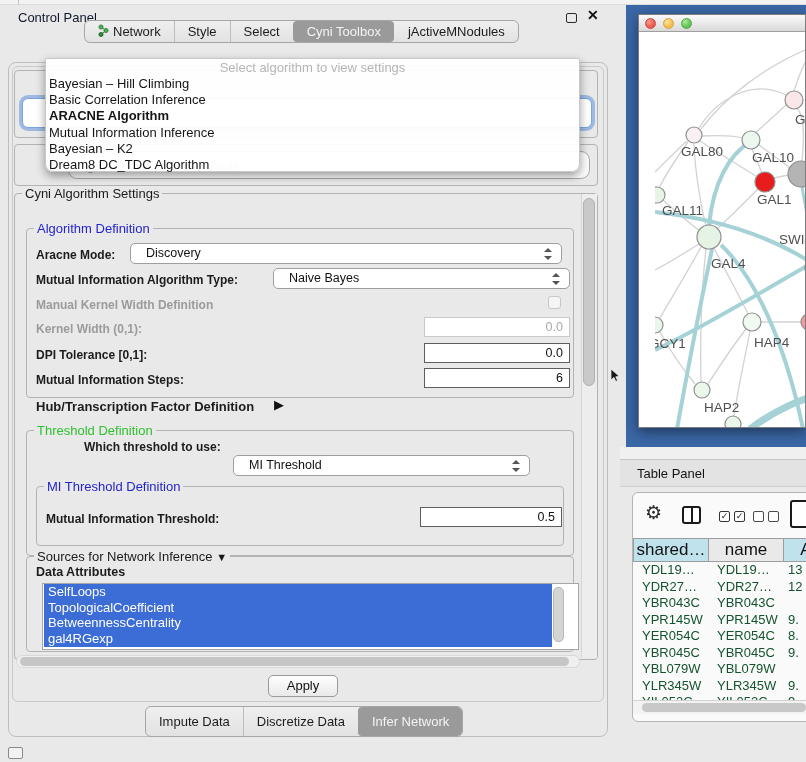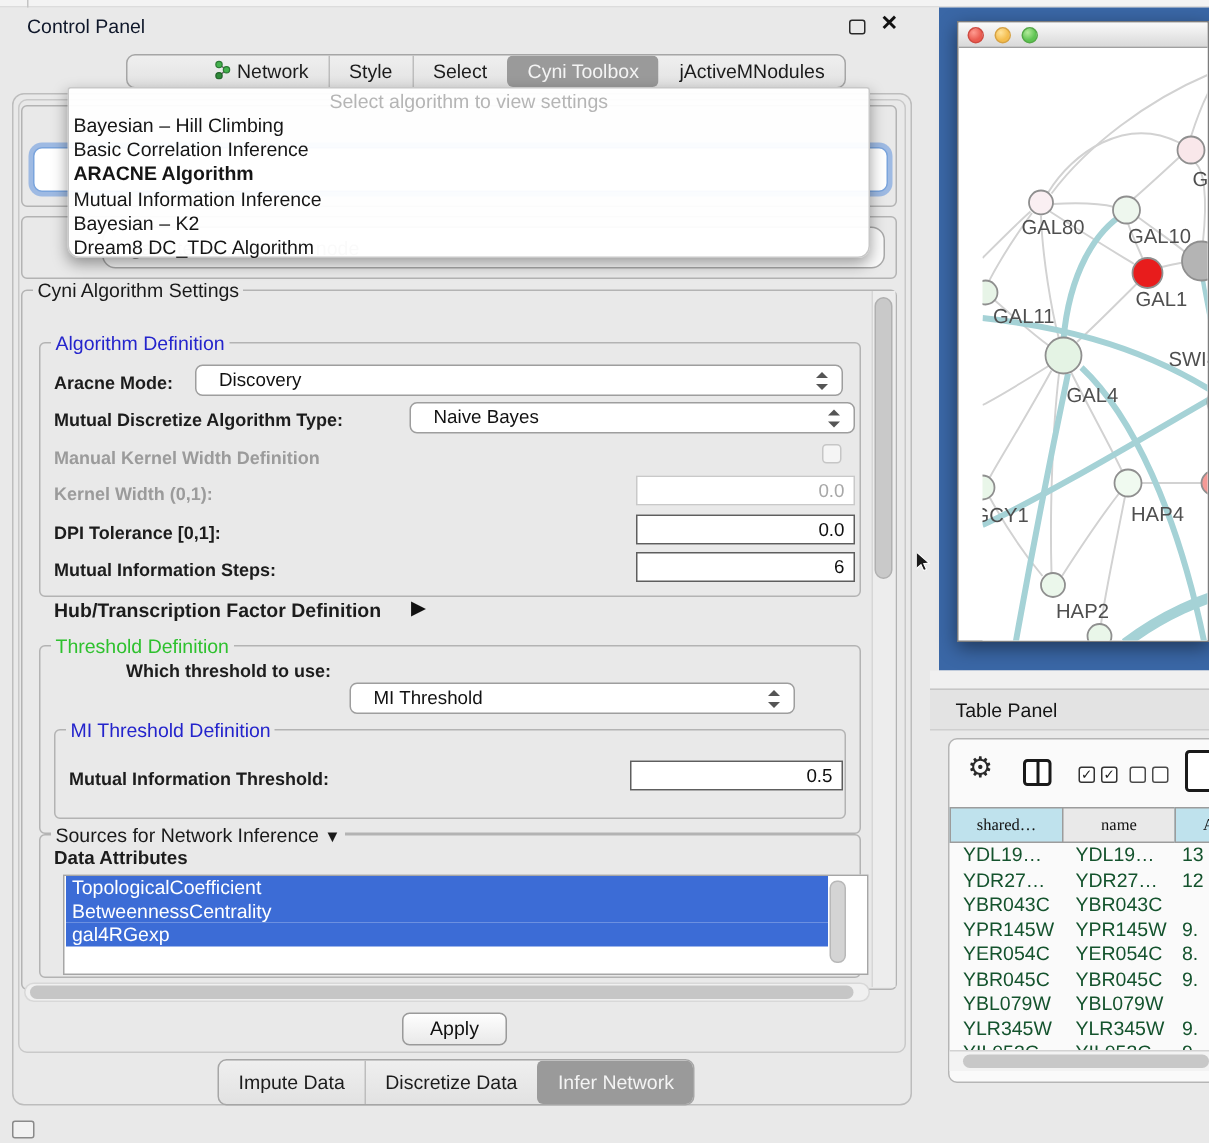--- a/index.html
+++ b/index.html
@@ -9,21 +9,21 @@
 
   
   #top-strip { left:0; top:0; width:806px; height:5px; background:#f3f3f3; border-bottom:1px solid #dcdcdc; }
   #top-tick { left:18px; top:0; width:1px; height:5px; background:#c4c4c4; }
   #cp-title { left:18px; top:10px; font-size:13px; color:#0f172a; }
   #float-icon { left:566px; top:13px; width:11px; height:10px; border:1.5px solid #2a2a2a; border-radius:2px; background:transparent; }
   #close-icon { left:587px; top:7px; font-size:14px; font-weight:bold; color:#111; }
 
   
   .tabbar { display:inline-flex; align-items:stretch; background:linear-gradient(#efefef,#e2e2e2); border:1px solid #a6a6a6; border-radius:6px; overflow:hidden; }
-  #top-tabbar { left:84px; top:36px; height:23px;padding-left:45px; }
+  #top-tabbar { left:84px; top:20px; height:23px; }
   #bottom-tabbar { left:145px; top:706px; height:31px;text-align:right; }
   .tab { display:flex; align-items:center; gap:4px; padding:0 13px; font-size:13px; color:#1c1c1c; white-space:nowrap; cursor:default; }
   .tab + .tab { border-left:1px solid #bdbdbd; }
   .tab.selected { background:#9a9a9a; color:#f4f4f4; border-left-color:transparent; border-radius:4px; }
   .tab.selected + .tab { border-left-color:transparent; }
 
   
   #content-panel { left:8px; top:62px; width:600px; height:675px; background:#e9e9e9; border:1px solid #bdbdbd; border-radius:8px; }
   #inner-panel { left:12px; top:66px; width:592px; height:636px; border:1px solid #c9c9c9; border-radius:6px; background:#e9e9e9; }
   .groupbox { border:1px solid #b3b3b3; border-radius:4px; background:transparent; }
@@ -99,21 +99,21 @@
   #tp-strip { left:620px; top:447px; width:186px; height:12px; background:#f0f0f0; }
   #tp-bar { left:620px; top:459px; width:186px; height:28px; background:#e3e3e3; border-top:1px solid #c6c6c6; border-bottom:1px solid #cfcfcf; font-size:13px; color:#141414; line-height:27px; padding-left:17px; }
   #tp-card { left:632px; top:492px; width:190px; height:230px; background:#fafafa; border:1px solid #b5b5b5; border-radius:6px; }
   #gear-icon { left:645px; top:503px; font-size:19px; color:#2a2a2a; line-height:20px; }
   #split-icon { left:682px; top:506px; width:19px; height:18px; border:2px solid #1a1a1a; border-radius:3px; background:#fff; }
   #split-icon::after { content:""; position:absolute; left:7px; top:0; width:2px; height:14px; background:#1a1a1a; }
   .mini-cb { position:absolute; width:11px; height:11px; border:1.5px solid #333; border-radius:2px; font-size:9px; line-height:9px; text-align:center; color:#222; background:#fff; }
   #cb1 { left:719px; top:511px; } #cb2 { left:734px; top:511px; }
   #eb1 { left:753px; top:511px; border-color:#4a4a4a; } #eb2 { left:768px; top:511px; border-color:#4a4a4a; }
   #doc-icon { left:790px; top:500px; width:24px; height:28px; border:2px solid #1a1a1a; border-radius:3px; background:#fff; }
-  .th-cell { position:absolute; top:538px; height:24px; border:1px solid #9c9c9c; font-size:11px; text-align:center; line-height:22px; color:#111; background:#e9e9e9; overflow:hidden;font-family:Liberation Serif, serif; }
+  .th-cell { position:absolute; top:538px; height:24px; border:1px solid #9c9c9c; font-size:17px; text-align:center; line-height:22px; color:#111; background:#e9e9e9; overflow:hidden; }
   .th-cell.hl { background:#bfe2ed; }
   #tb-rows { left:633px; top:562px; width:173px; height:138px; overflow:hidden; }
   .tb-row { position:relative; height:16.5px; font-size:13px; color:#14532d; white-space:nowrap; }
   .tb-cell { position:absolute; top:0; height:16.5px; line-height:16.5px; overflow:hidden; }
   #tb-hscroll { left:633px; top:700px; width:173px; height:14px; background:#f3f3f3; border-top:1px solid #d2d2d2; }
   #tb-hthumb { left:642px; top:703px; width:164px; height:9px; background:#c8c8c8; border-radius:5px; }
 
   #mouse-cursor { left:611px; top:368px; z-index:60; }
 </style>
 </head>
@@ -175,21 +175,21 @@
 
 <div class="abs groupbox" id="algo-group"></div>
 <div class="abs group-title t-blue" id="algo-title">Algorithm Definition</div>
 
 <div class="flabel" style="left:36px; top:248px;">Aracne Mode:</div>
 <div class="combo" id="combo-aracne"><span>Discovery</span><span class="spin">
       <i class="up"></i>
       <i class="dn"></i>
     </span></div>
 
-<div class="flabel" style="left:36px; top:273px;">Mutual Discretize Algorithm Type:</div>
+<div class="flabel" style="left:36px; top:273px;">Mutual Information Algorithm Type:</div>
 <div class="combo" id="combo-mitype"><span>Naive Bayes</span><span class="spin">
       <i class="up"></i>
       <i class="dn"></i>
     </span></div>
 
 <div class="flabel dis" style="left:36px; top:298px;">Manual Kernel Width Definition</div>
 <div class="abs" id="manual-checkbox"></div>
 
 <div class="flabel dis" style="left:36px; top:322px;">Kernel Width (0,1):</div>
 <input class="tfield dis" id="f-kernel" readonly="" value="0.0" style="">
@@ -213,20 +213,21 @@
 
 <div class="abs groupbox" id="mi-group"></div>
 <div class="abs group-title t-blue" id="mi-title">MI Threshold Definition</div>
 <div class="flabel" style="left:46px; top:512px;">Mutual Information Threshold:</div>
 <input class="tfield" id="f-mithr" readonly="" value="0.5" style="">
 
 <div class="abs groupbox" id="src-group"></div>
 <div class="abs group-title" id="src-title"><span>Sources for Network Inference</span> <span id="src-arrow">▼</span></div>
 <div class="abs flabel" id="lbl-dattr">Data Attributes</div>
 <div class="abs" id="attr-list">
+    <div class="attr-item">SelfLoops</div>
     <div class="attr-item">TopologicalCoefficient</div>
     <div class="attr-item">BetweennessCentrality</div>
     <div class="attr-item">gal4RGexp</div>
   </div>
 <div class="abs" id="list-thumb"></div>
 <div class="abs" id="hscroll-track"></div>
 <div class="abs" id="hscroll-thumb"></div>
 
 <div class="abs" id="apply-btn">Apply</div>
 <div class="abs tabbar" id="bottom-tabbar">

